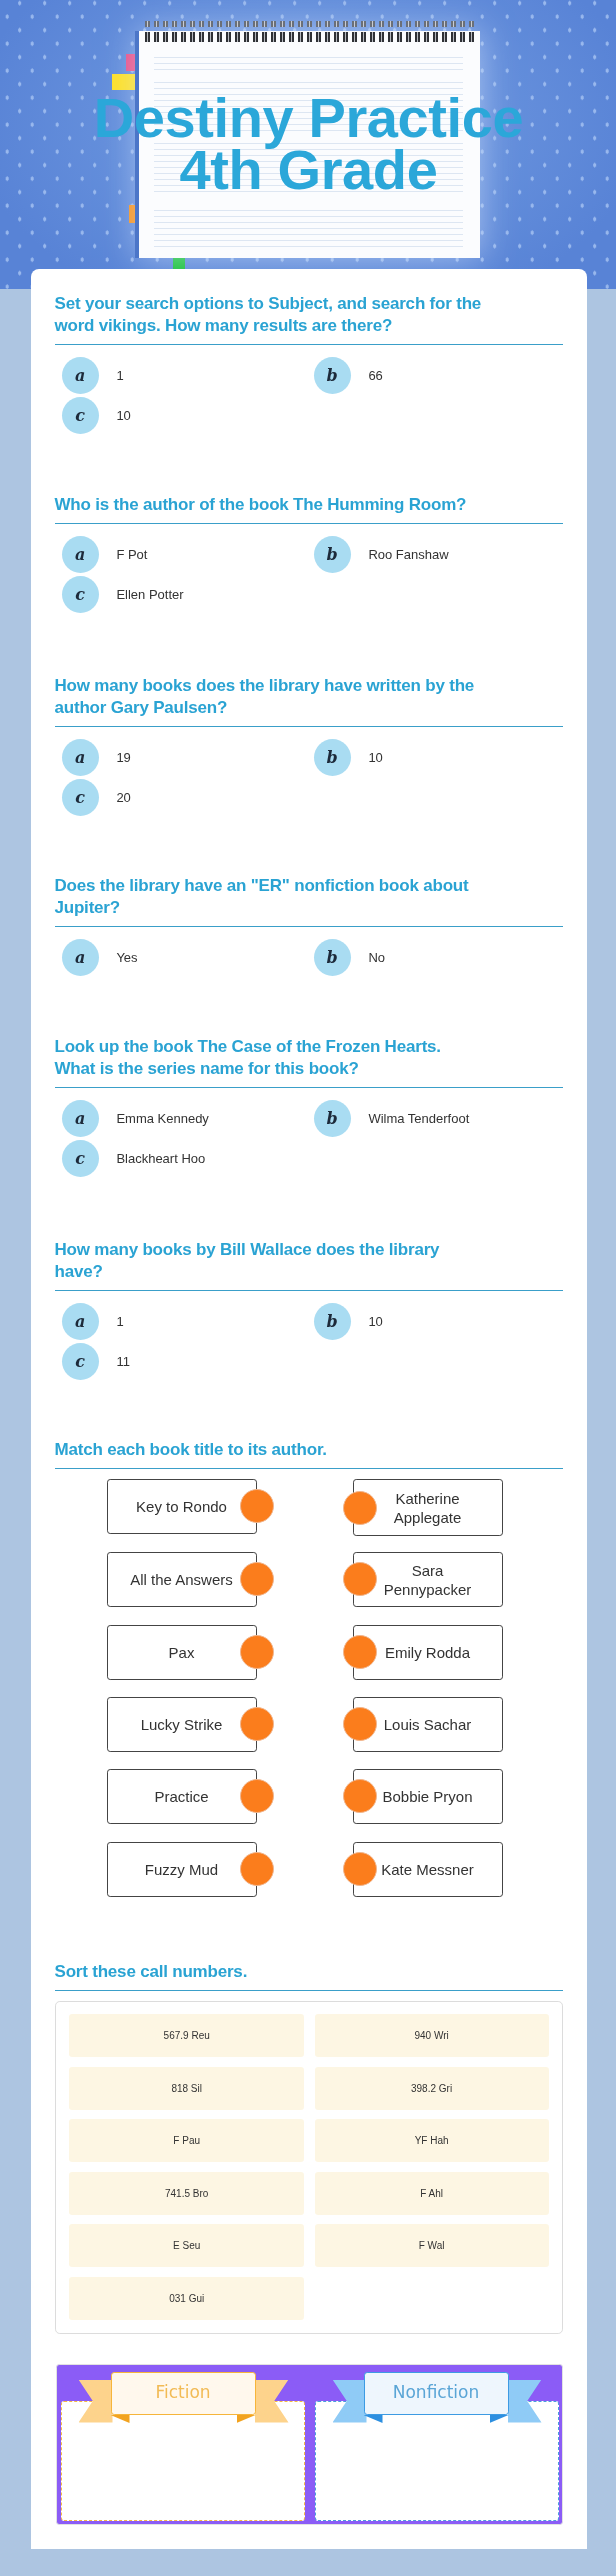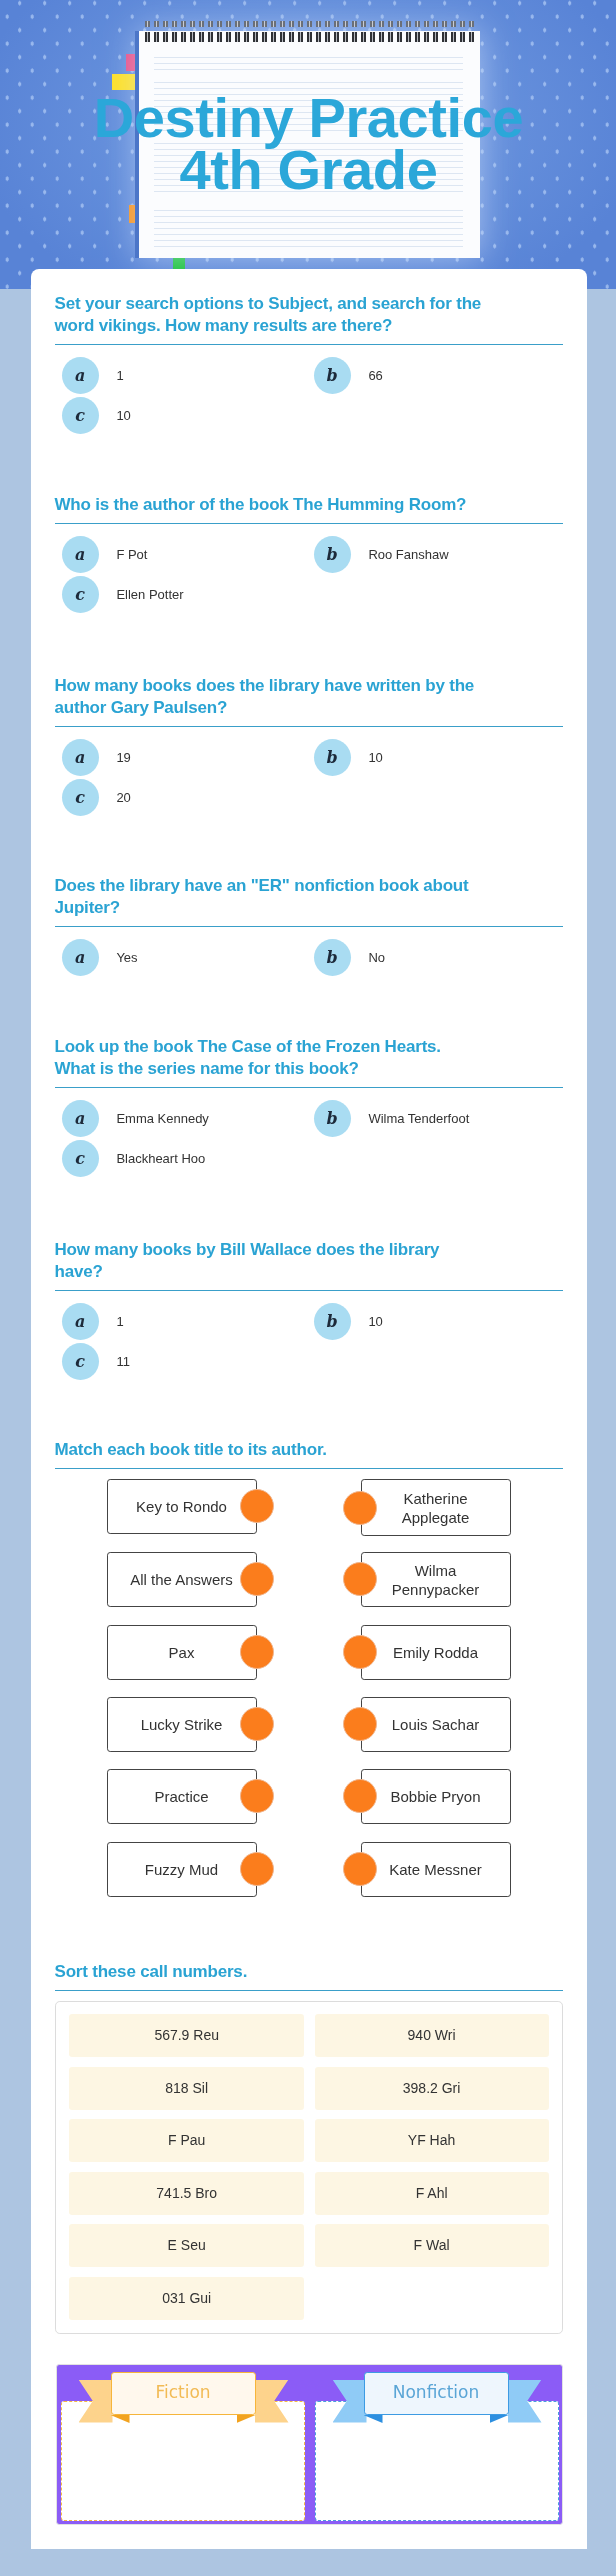--- a/index.html
+++ b/index.html
@@ -80,39 +80,39 @@
 
   
   .match-row { position:absolute; left:0; width:556px; height:58px; }
   .match-box {
     position:absolute; top:0; height:55px; width:150px; box-sizing:border-box;
     border:0.8px solid #444; border-radius:3.2px; background:#fff;
     display:flex; align-items:center; justify-content:center; text-align:center;
     font-size:15px; line-height:19px; color:#333; padding:0 14.5px;
   }
   .match-box.left { left:76px; }
-  .match-box.right { left:330px; }
+  .match-box.right { left:322px; }
   .match-box.tall { height:57px; }
   .match-dot {
     position:absolute; top:10.4px; width:32px; height:32px; border-radius:50%;
     background:#fb7d1c; border:1.2px solid #f1b68e; box-sizing:content-box;
   }
   .match-dot.left { left:209px; }
   .match-dot.right { left:312px; }
 
   
   .sort-box {
     position:absolute; left:24px; top:1732px; width:508px; height:333px;
     box-sizing:border-box; border:0.8px solid #dcdcdc; border-radius:4.8px;
     padding:12px 13.7px; display:grid; grid-template-columns:235px 234px;
     grid-auto-rows:43px; column-gap:10.4px; row-gap:9.6px; background:#fff;
   }
   .tile {
     background:#fdf6e3; border-radius:3.2px; text-align:center; line-height:43px;
-    font-size:14px; color:#333; cursor:grab;
+    font-size:10px; color:#333; cursor:grab;
   }
   .buckets {
     position:absolute; left:25px; top:2095px; width:507px; height:161px;
     background:#8b5cf6; border:0.8px solid #e2e2e2; border-radius:3.2px; box-sizing:border-box;
   }
   .zone {
     position:absolute; top:36px; width:244px; height:120px; background:#fff;
     border-radius:3.2px; box-sizing:border-box;
   }
   .zone.fiction { left:4px; border:1.2px dashed #f5b945; }
@@ -293,21 +293,21 @@
 
   <div class="match-row" style="top:1210px">
     <div class="match-box left">Key to Rondo</div>
     <div class="match-dot left"></div>
     <div class="match-box right tall">Katherine Applegate</div>
     <div class="match-dot right" style="top:12px"></div>
   </div>
   <div class="match-row" style="top:1283px">
     <div class="match-box left">All the Answers</div>
     <div class="match-dot left"></div>
-    <div class="match-box right">Wilma Pennypacker</div>
+    <div class="match-box right">Sara Pennypacker</div>
     <div class="match-dot right"></div>
   </div>
   <div class="match-row" style="top:1356px">
     <div class="match-box left">Pax</div>
     <div class="match-dot left"></div>
     <div class="match-box right">Emily Rodda</div>
     <div class="match-dot right"></div>
   </div>
   <div class="match-row" style="top:1428px">
     <div class="match-box left">Lucky Strike</div>

